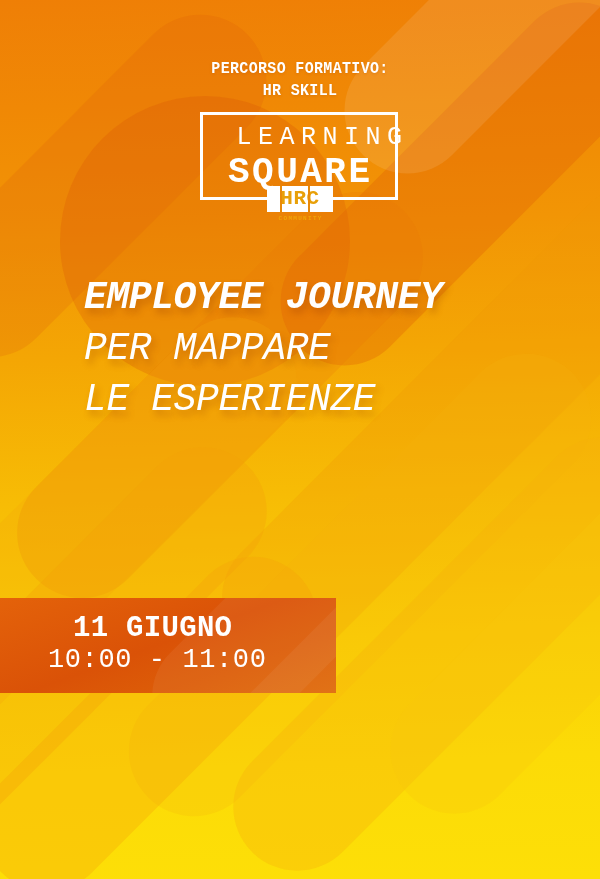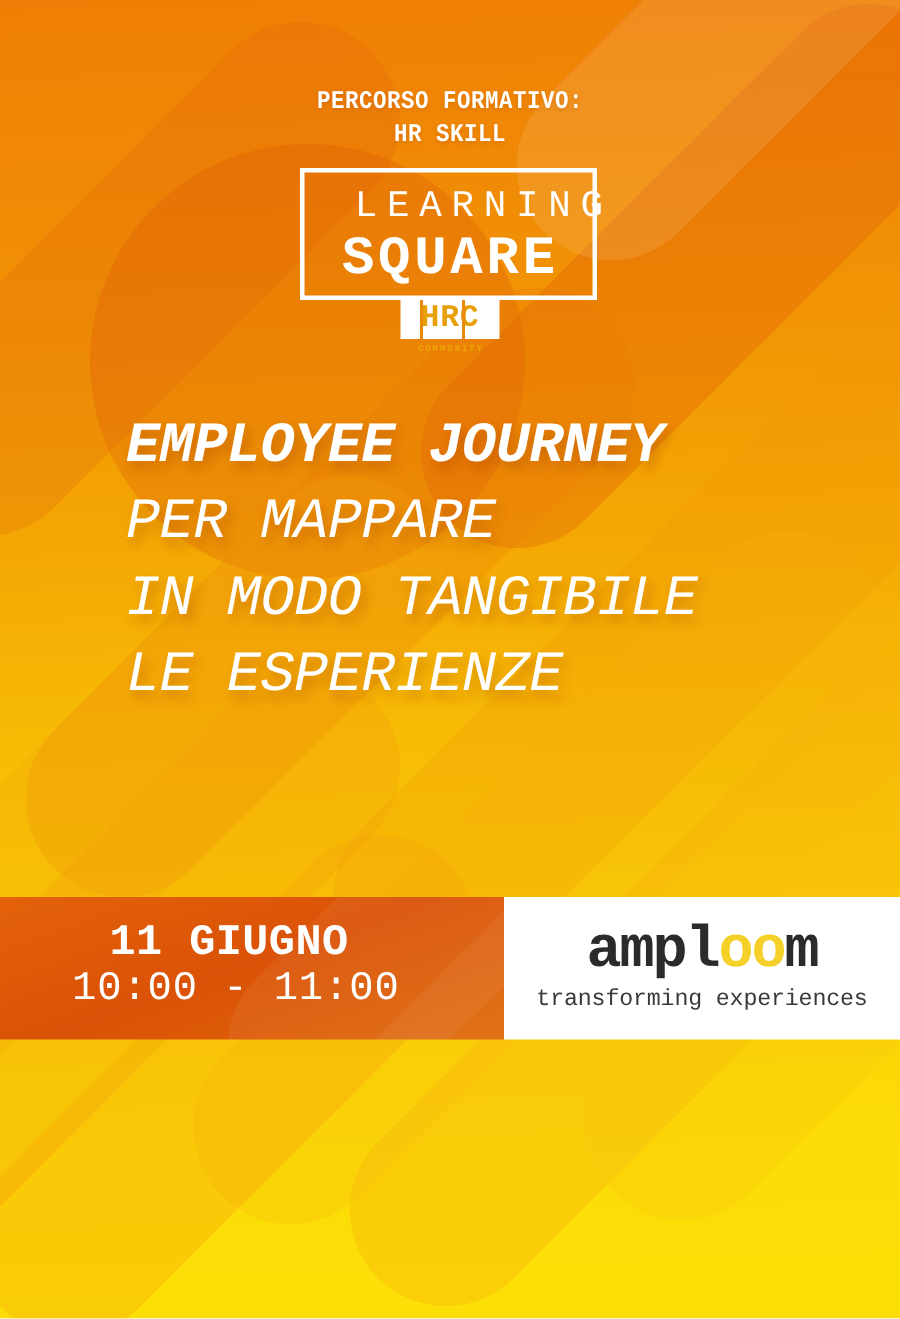--- a/index.html
+++ b/index.html
@@ -90,21 +90,21 @@
     color: #ffffff;
     font-size: 36px;
     font-weight: 700;
     letter-spacing: 2.5px;
     text-indent: 2.5px;
     line-height: 1;
   }
   .hrc {
     position: absolute;
     left: 50%;
-    top: 200px;
+    top: 186px;
     transform: translateX(-50%);
     width: 66px;
     text-align: center;
   }
   .hrc-mark {
     position: relative;
     width: 66px;
     height: 26px;
     background: #ffffff;
     display: block;
@@ -264,31 +264,24 @@
       <span class="slice s2"></span>
     </span>
     <span class="hrc-sub">COMMUNITY</span>
   </div>
 
   <div class="headline">
     <span class="ln">
       <span class="strong">EMPLOYEE JOURNEY</span>
     </span>
     <span class="ln light">PER MAPPARE</span>
-    <span class="ln light">IN MODO TANGIBILE</span>
     <span class="ln light">LE ESPERIENZE</span>
   </div>
 
   <div class="date-band">
     <div class="swoosh" style="left:120px;top:-40px;width:340px;height:120px;"></div>
     <div class="swoosh" style="left:190px;top:30px;width:300px;height:120px;"></div>
     <div class="date-day">11 GIUGNO</div>
     <div class="date-time">10:00 - 11:00</div>
   </div>
 
-  <div class="logo-panel">
-    <div class="amploom">
-      <div class="amploom-word"><span>ampl</span><span class="oo">oo</span><span>m</span></div>
-      <div class="amploom-tag">transforming experiences</div>
-    </div>
-  </div>
 
 </div>
 
 </body></html>

